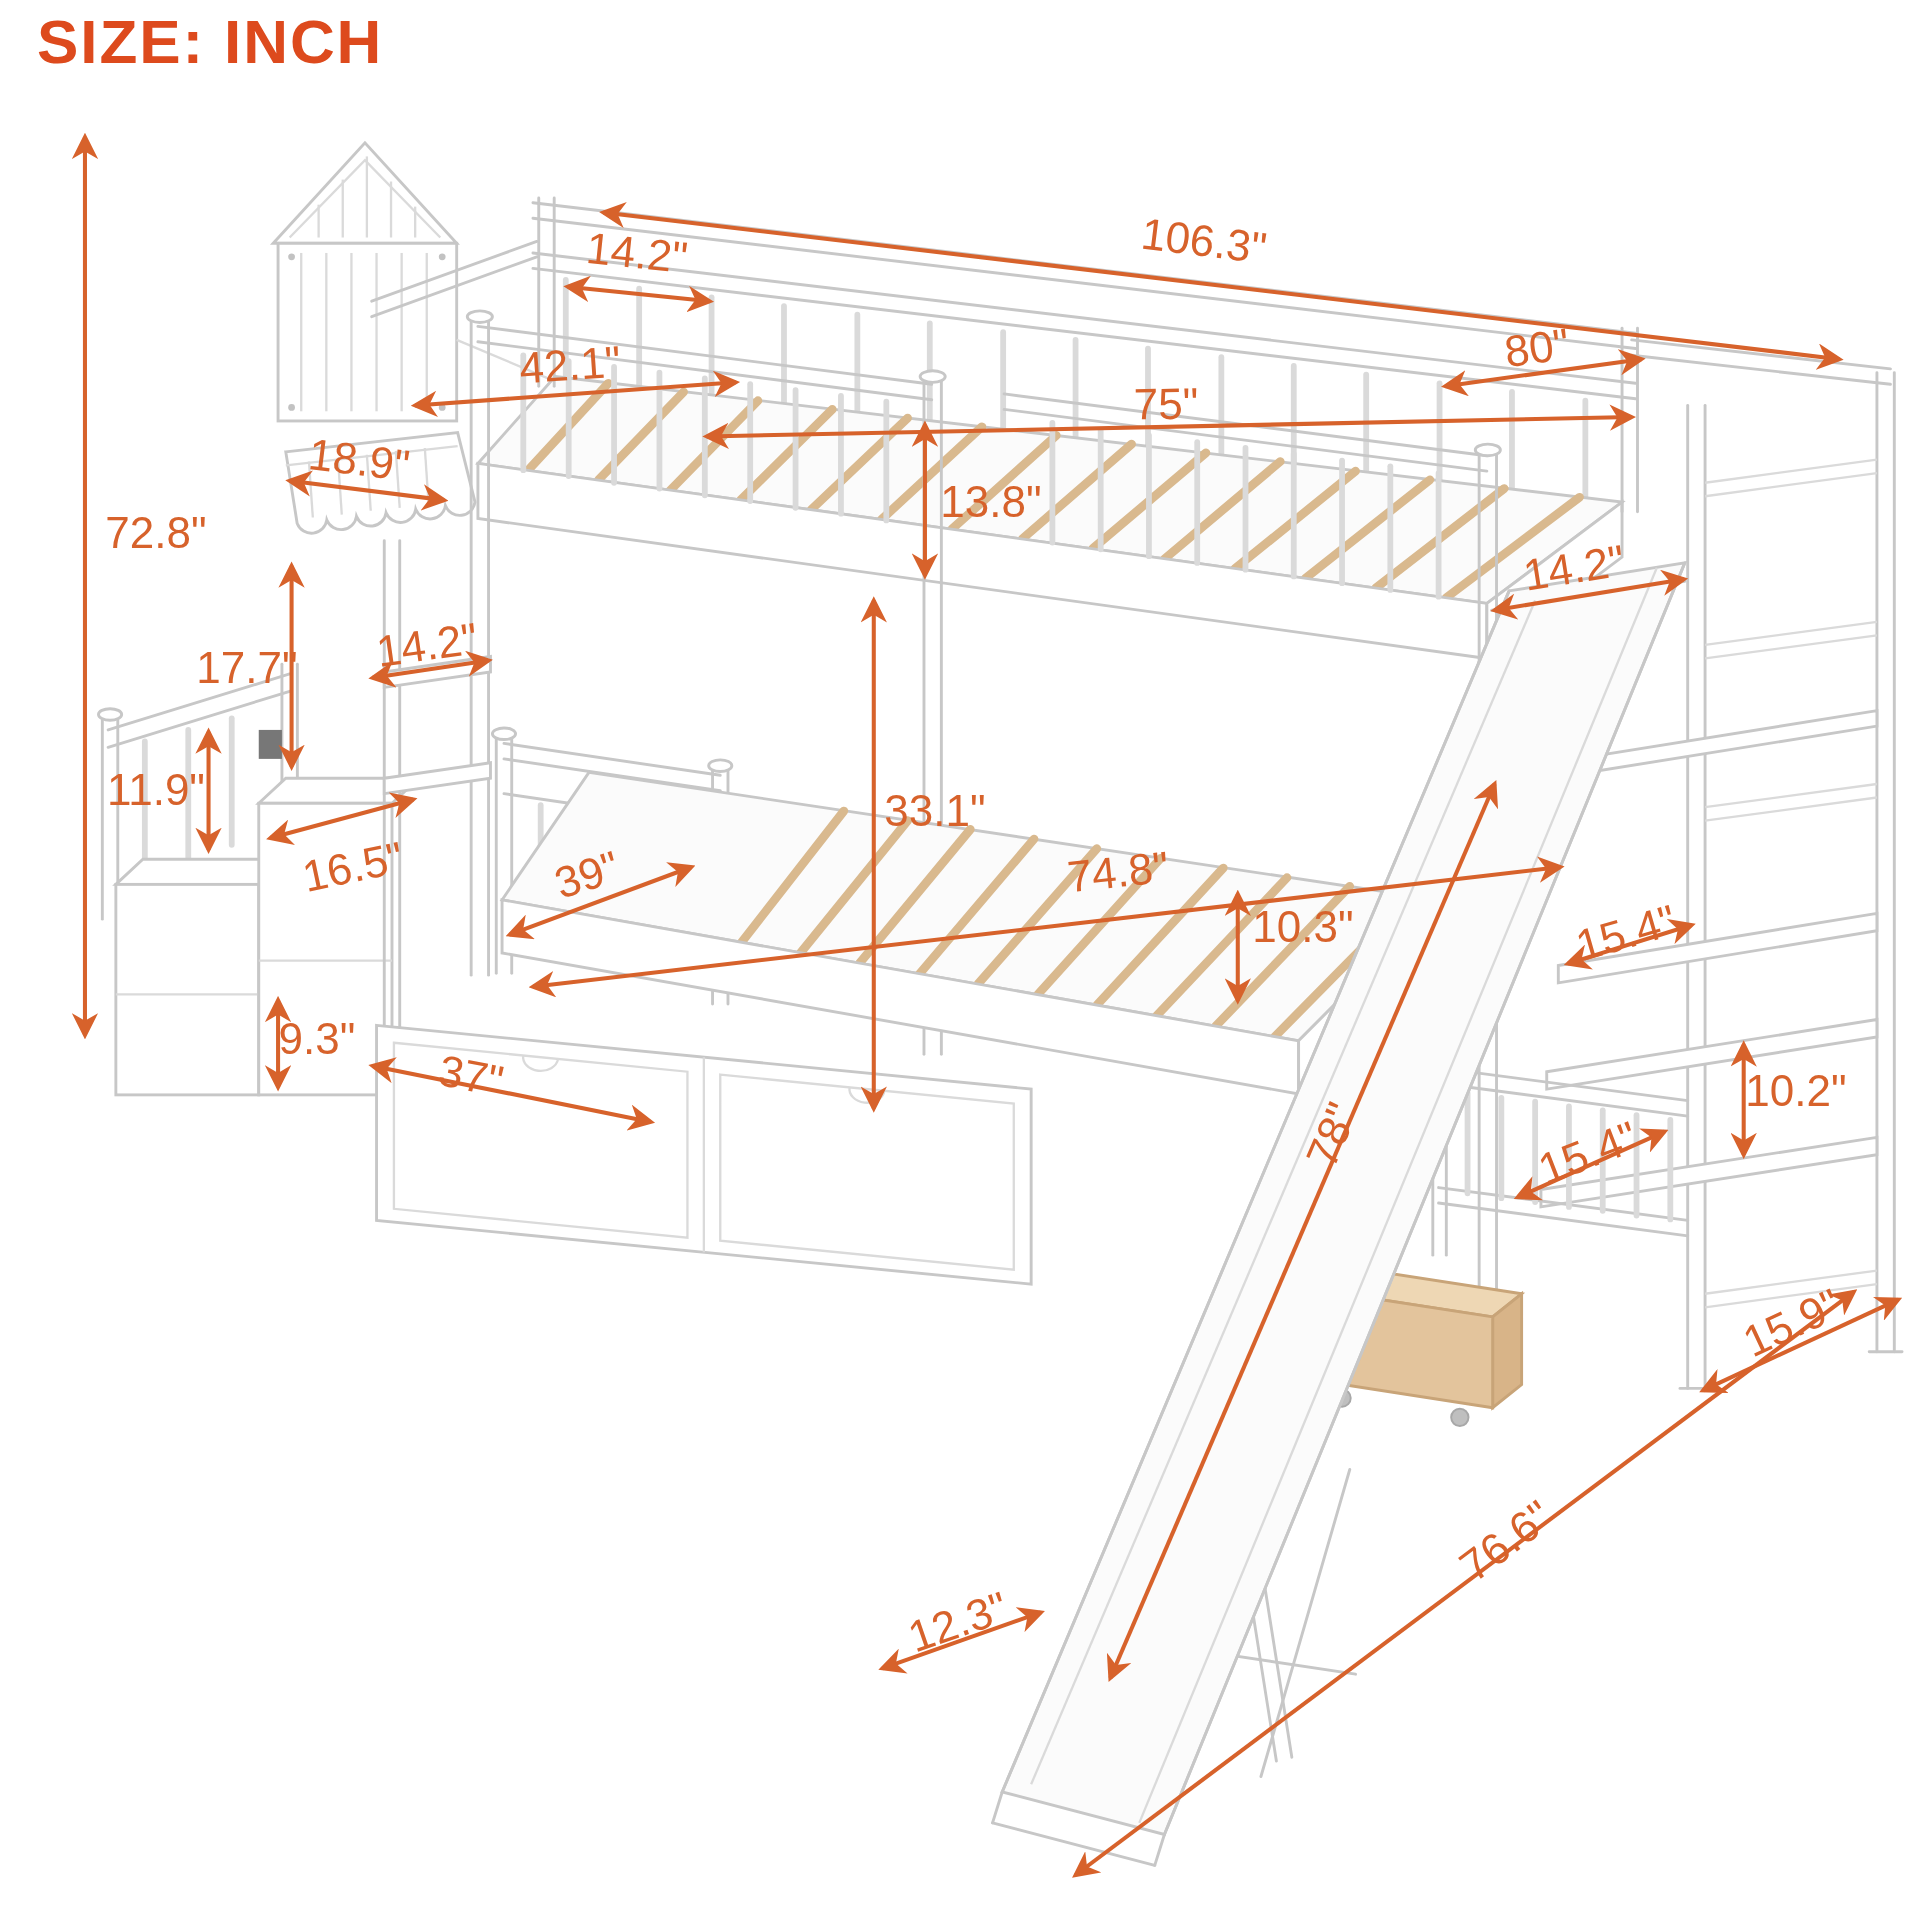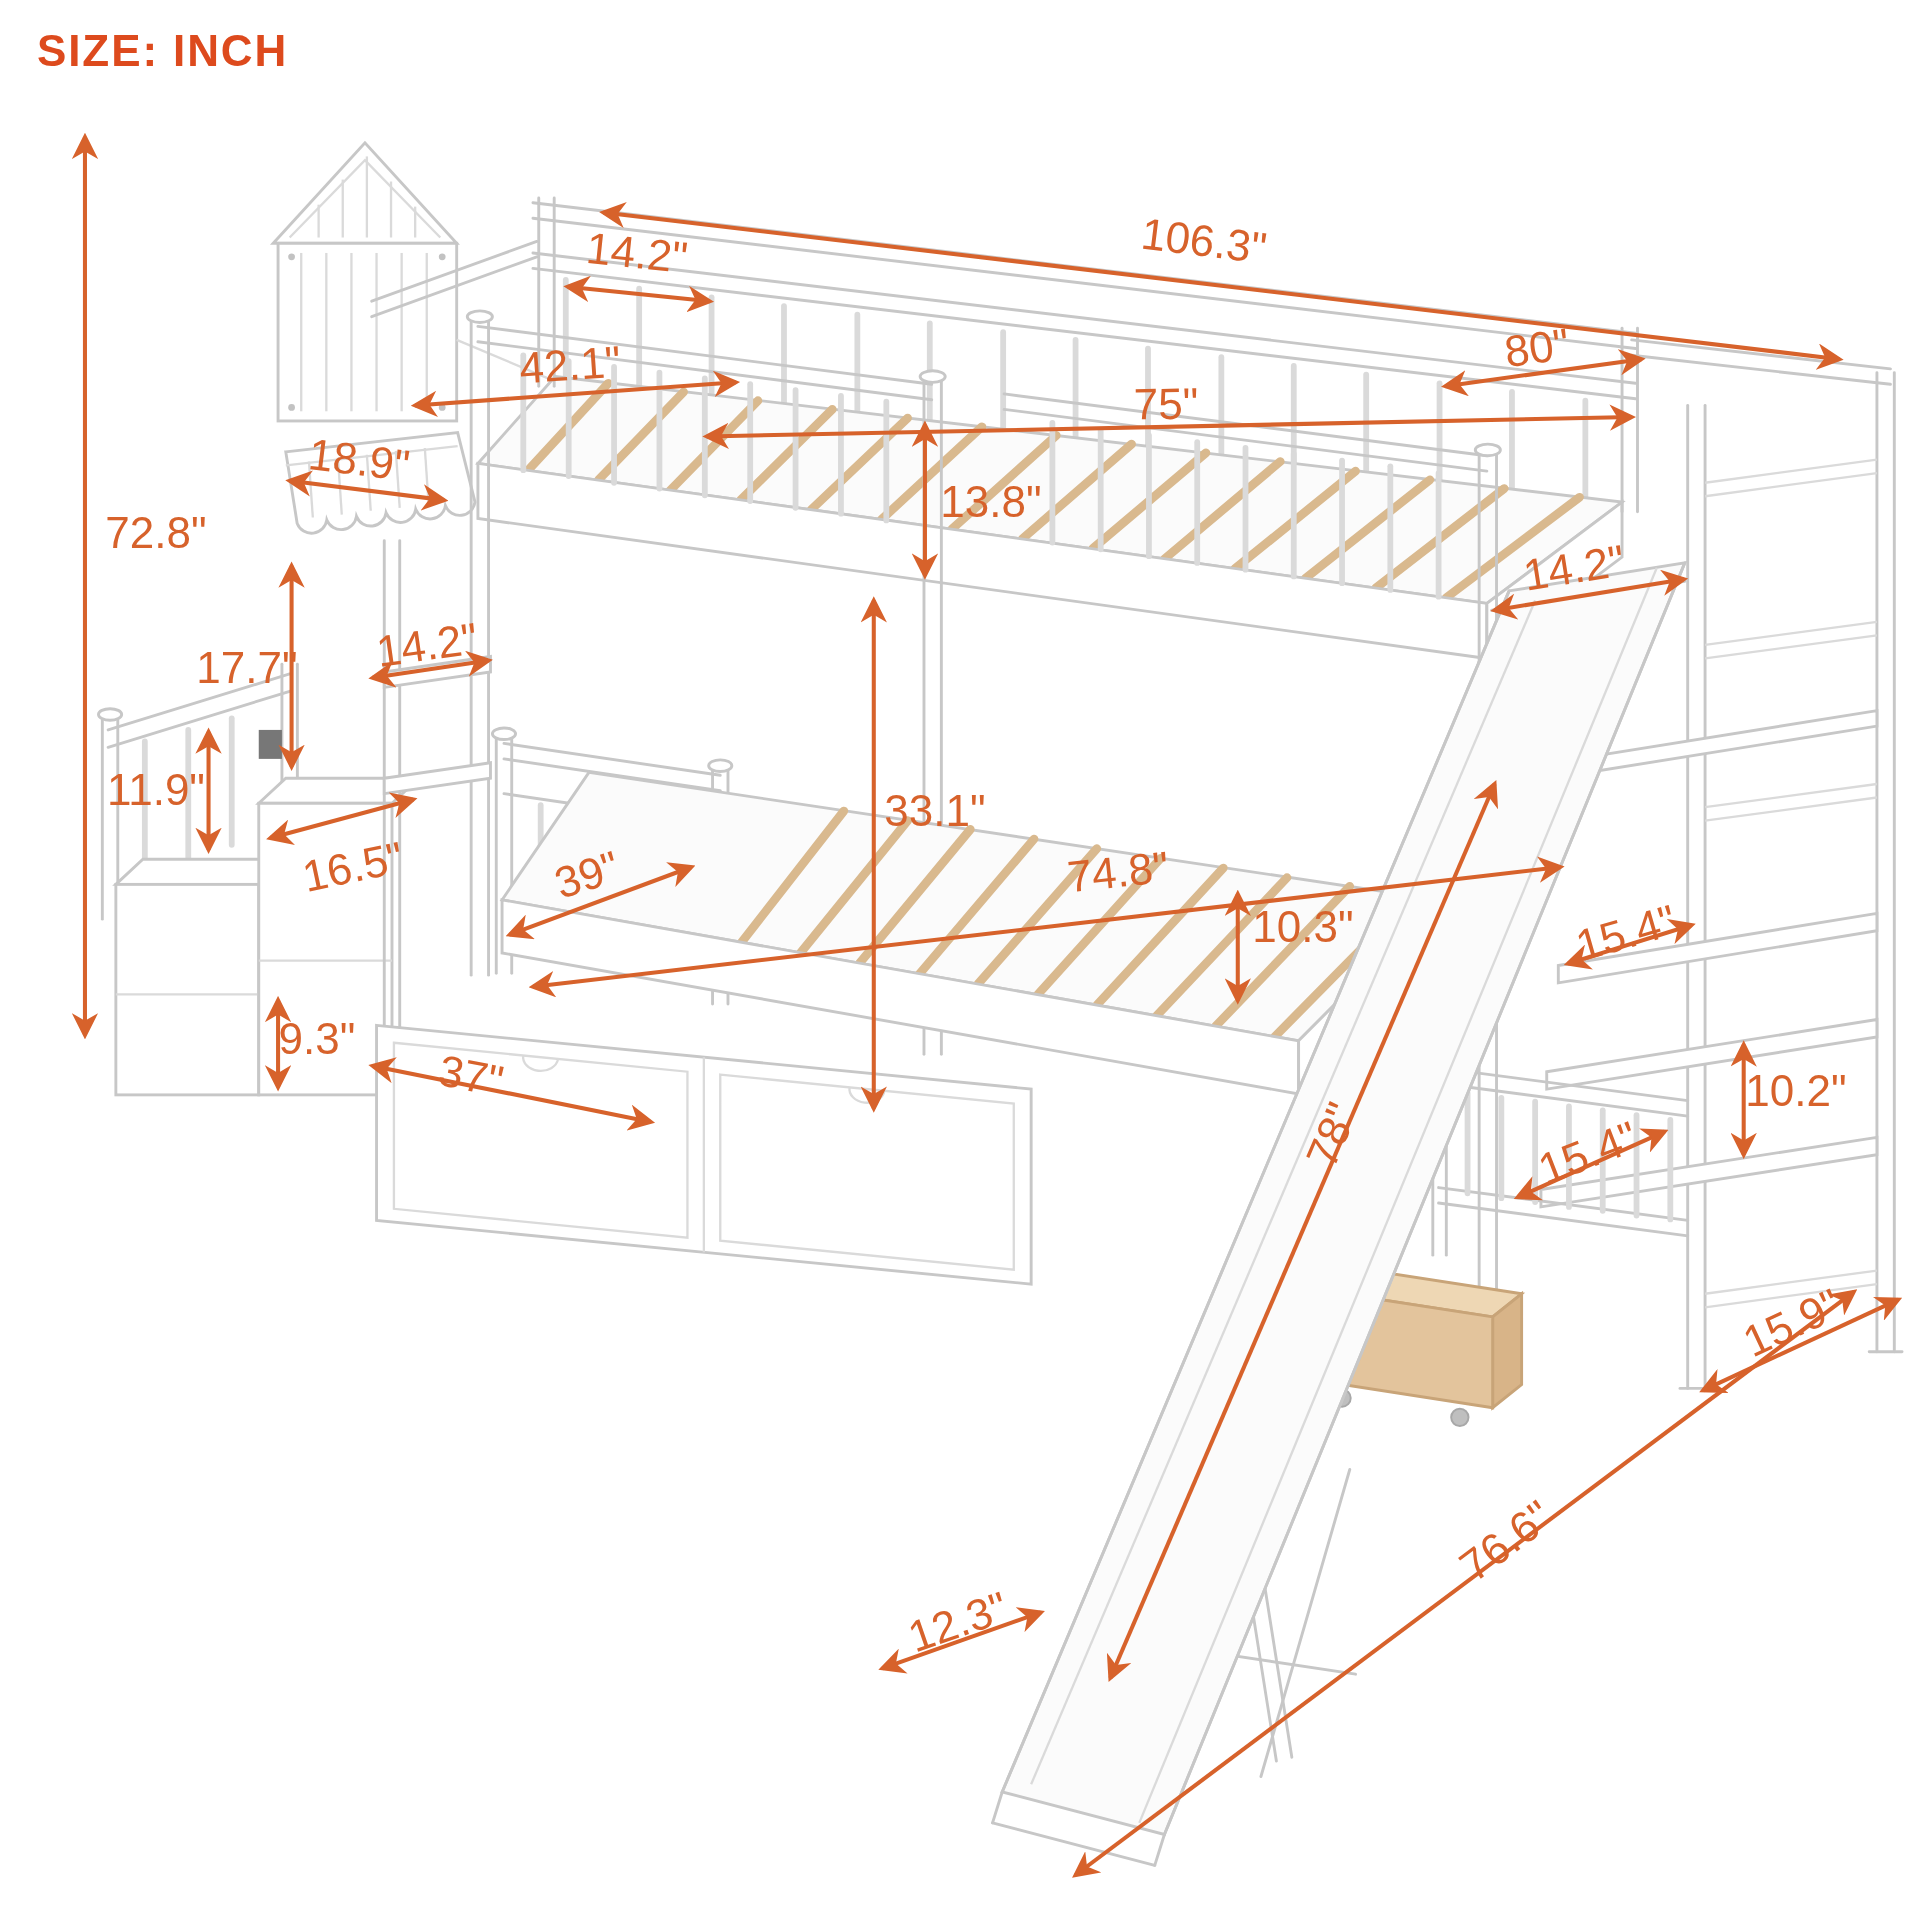--- a/index.html
+++ b/index.html
@@ -24,22 +24,22 @@
   .panel-light{fill:#fbfbfb;stroke:var(--line_dark);stroke-width:3;}
   .slat{stroke:var(--wood);stroke-width:9;fill:none;stroke-linecap:round;}
   .woodface{fill:#e3c49c;stroke:var(--wood_dark);stroke-width:3;}
   .woodtop{fill:#eed7b4;stroke:var(--wood_dark);stroke-width:3;}
   .woodside{fill:#d8b488;stroke:var(--wood_dark);stroke-width:3;}
   .dimline{stroke:var(--dimension);stroke-width:4.2;fill:none;}
   
   .dim{position:absolute;white-space:nowrap;color:var(--dimension);
        font-size:44px;line-height:1;
        transform:translate(-50%,-50%) rotate(var(--r,0deg));}
-  .title{position:absolute;left:37px;top:26px;color:var(--title);
-         font-size:44px;font-weight:bold;letter-spacing:1.9px;}
+  .title{position:absolute;left:37px;top:6px;color:var(--title);
+         font-size:62px;font-weight:bold;letter-spacing:1.9px;}
 </style>
 </head>
 <body>
 
 <div class="stage">
 
 <svg width="1931" height="1931" viewBox="0 0 2000 2000">
   <defs>
     <marker id="ah" viewBox="0 0 12 12" refX="10" refY="6" markerWidth="6.5" markerHeight="6.5" orient="auto-start-reverse">
       <path d="M0,0 L12,6 L0,12 L3.5,6 Z" style="fill:var(--dimension)"></path>

